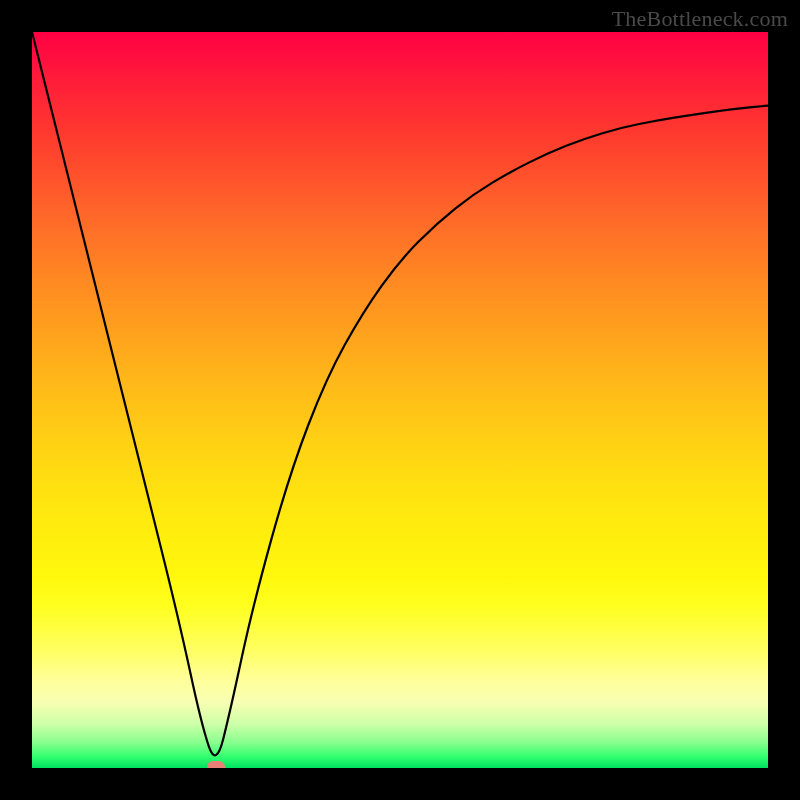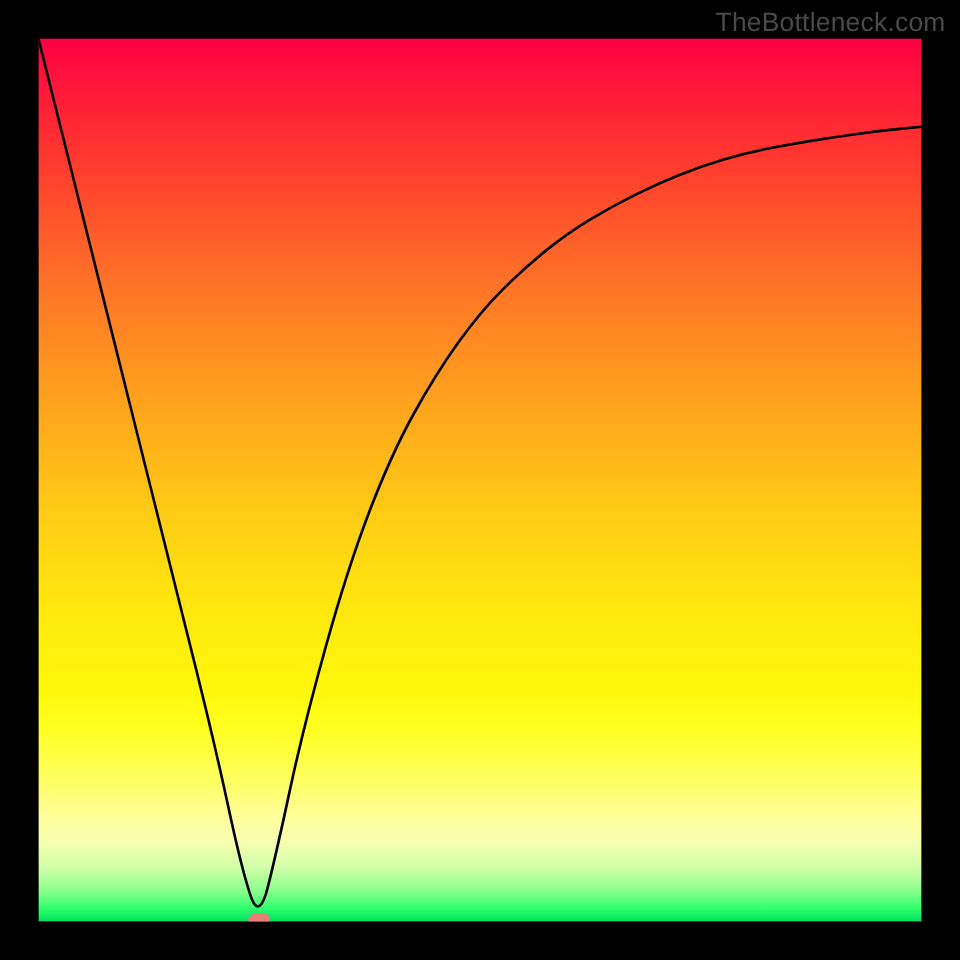--- a/index.html
+++ b/index.html
@@ -47,21 +47,21 @@
       #8aff8f 96.5%,
       #30ff6e 98.5%,
       #00e060 100%
     );
   }
   .watermark {
     position: absolute;
     top: 6px;
     right: 12px;
     color: #4a4a4a;
-    font-family: Liberation Sans, sans-serif;
+    font-family: Liberation Serif, serif;
     font-size: 22px;
     font-weight: 500;
     letter-spacing: 0.2px;
   }
   .curve-svg {
     position: absolute;
     inset: 0;
     width: 100%;
     height: 100%;
   }

